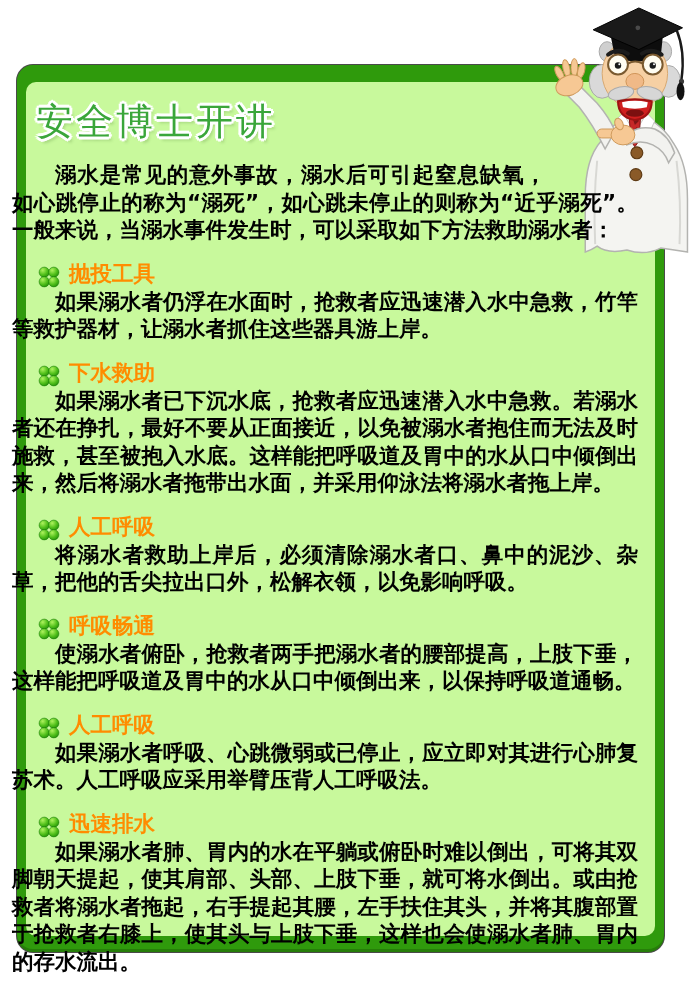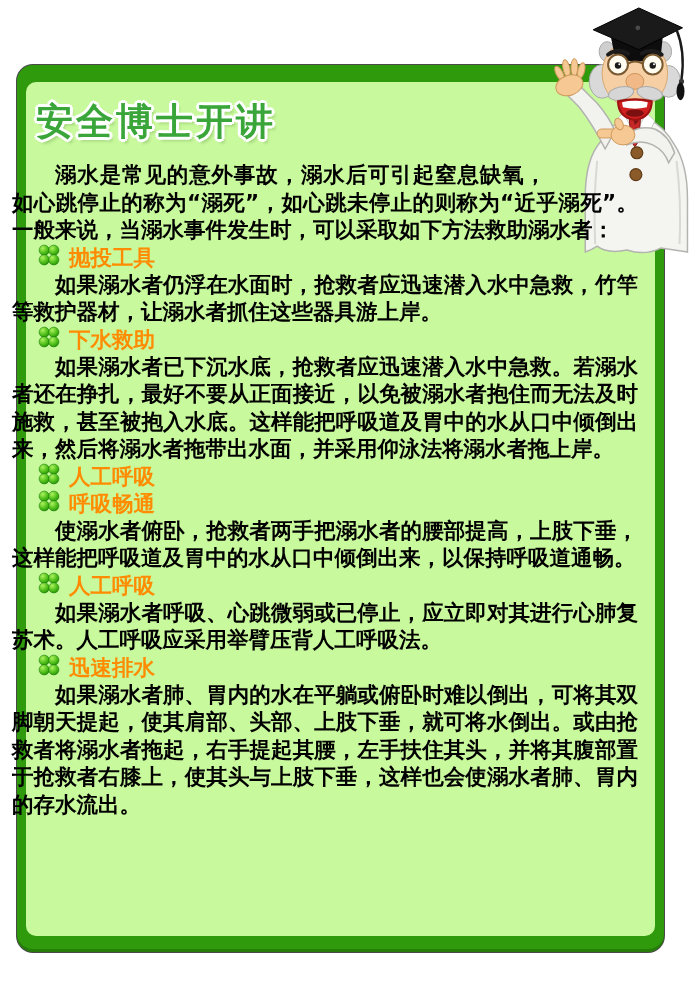--- a/index.html
+++ b/index.html
@@ -18,37 +18,38 @@
     position:absolute;left:17px;top:65px;width:647px;height:887px;
     background:var(--border-green);border-radius:16px;
     box-shadow:0 0 0 1px #4a4a4a, inset 0 -3px 0 rgba(0,0,0,.18);
   }
   .card-inner{
     position:absolute;left:9px;top:17px;right:9px;bottom:16px;
     background:var(--card-bg);border-radius:10px;
   }
   .page-title{
     position:absolute;left:36px;top:97px;z-index:6;
-    font-size:37px;font-weight:bold;color:var(--title-green);
+    font-size:37px;font-weight:normal;color:var(--title-green);
     letter-spacing:3px;white-space:nowrap;
     text-shadow:
       -2px -2px 0 #fff, 2px -2px 0 #fff, -2px 2px 0 #fff, 2px 2px 0 #fff,
       -3px 0 0 #fff, 3px 0 0 #fff, 0 -3px 0 #fff, 0 3px 0 #fff,
       3px 4px 3px rgba(40,90,20,.25);
   }
   .content{
     position:absolute;left:12px;top:161px;width:626px;z-index:5;
     font-size:21.5px;line-height:27.5px;font-weight:bold;
     color:var(--body-text);text-align:justify;
   }
   .para{margin:0;text-indent:2em;}
   .intro-cut{float:right;width:92px;height:24px;}
   .section-heading{
-    display:flex;align-items:flex-start;height:27px;margin-left:26px;
+    display:flex;align-items:flex-end;height:27px;margin-left:26px;
     color:var(--heading);
+    margin-top:17px;
   }
   .clover{width:22px;height:22px;margin-right:9px;flex:0 0 auto;}
   .section-title{font-size:21.5px;font-weight:bold;white-space:nowrap;}
   .mascot{position:absolute;left:548px;top:2px;width:142px;height:256px;z-index:4;}
   .defs-holder{position:absolute;width:0;height:0;overflow:hidden;}
 </style>
 </head>
 <body>
 
 <svg class="defs-holder" aria-hidden="true">
@@ -173,20 +174,21 @@
       <svg class="clover" viewBox="0 0 24 24">
         <g fill="url(#cloverGrad)" stroke="#157a05" stroke-width="0.6">
           <circle cx="6.8" cy="6.8" r="5.6"></circle>
           <circle cx="17.2" cy="6.8" r="5.6"></circle>
           <circle cx="6.8" cy="17.2" r="5.6"></circle>
           <circle cx="17.2" cy="17.2" r="5.6"></circle>
         </g>
       </svg>
       <span class="section-title">人工呼吸</span>
     </div>
+    <p class="para">将溺水者救助上岸后，必须清除溺水者口、鼻中的泥沙、杂草，把他的舌尖拉出口外，松解衣领，以免影响呼吸。</p>
   </div>
 
   <div class="section">
     <div class="section-heading">
       <svg class="clover" viewBox="0 0 24 24">
         <g fill="url(#cloverGrad)" stroke="#157a05" stroke-width="0.6">
           <circle cx="6.8" cy="6.8" r="5.6"></circle>
           <circle cx="17.2" cy="6.8" r="5.6"></circle>
           <circle cx="6.8" cy="17.2" r="5.6"></circle>
           <circle cx="17.2" cy="17.2" r="5.6"></circle>

